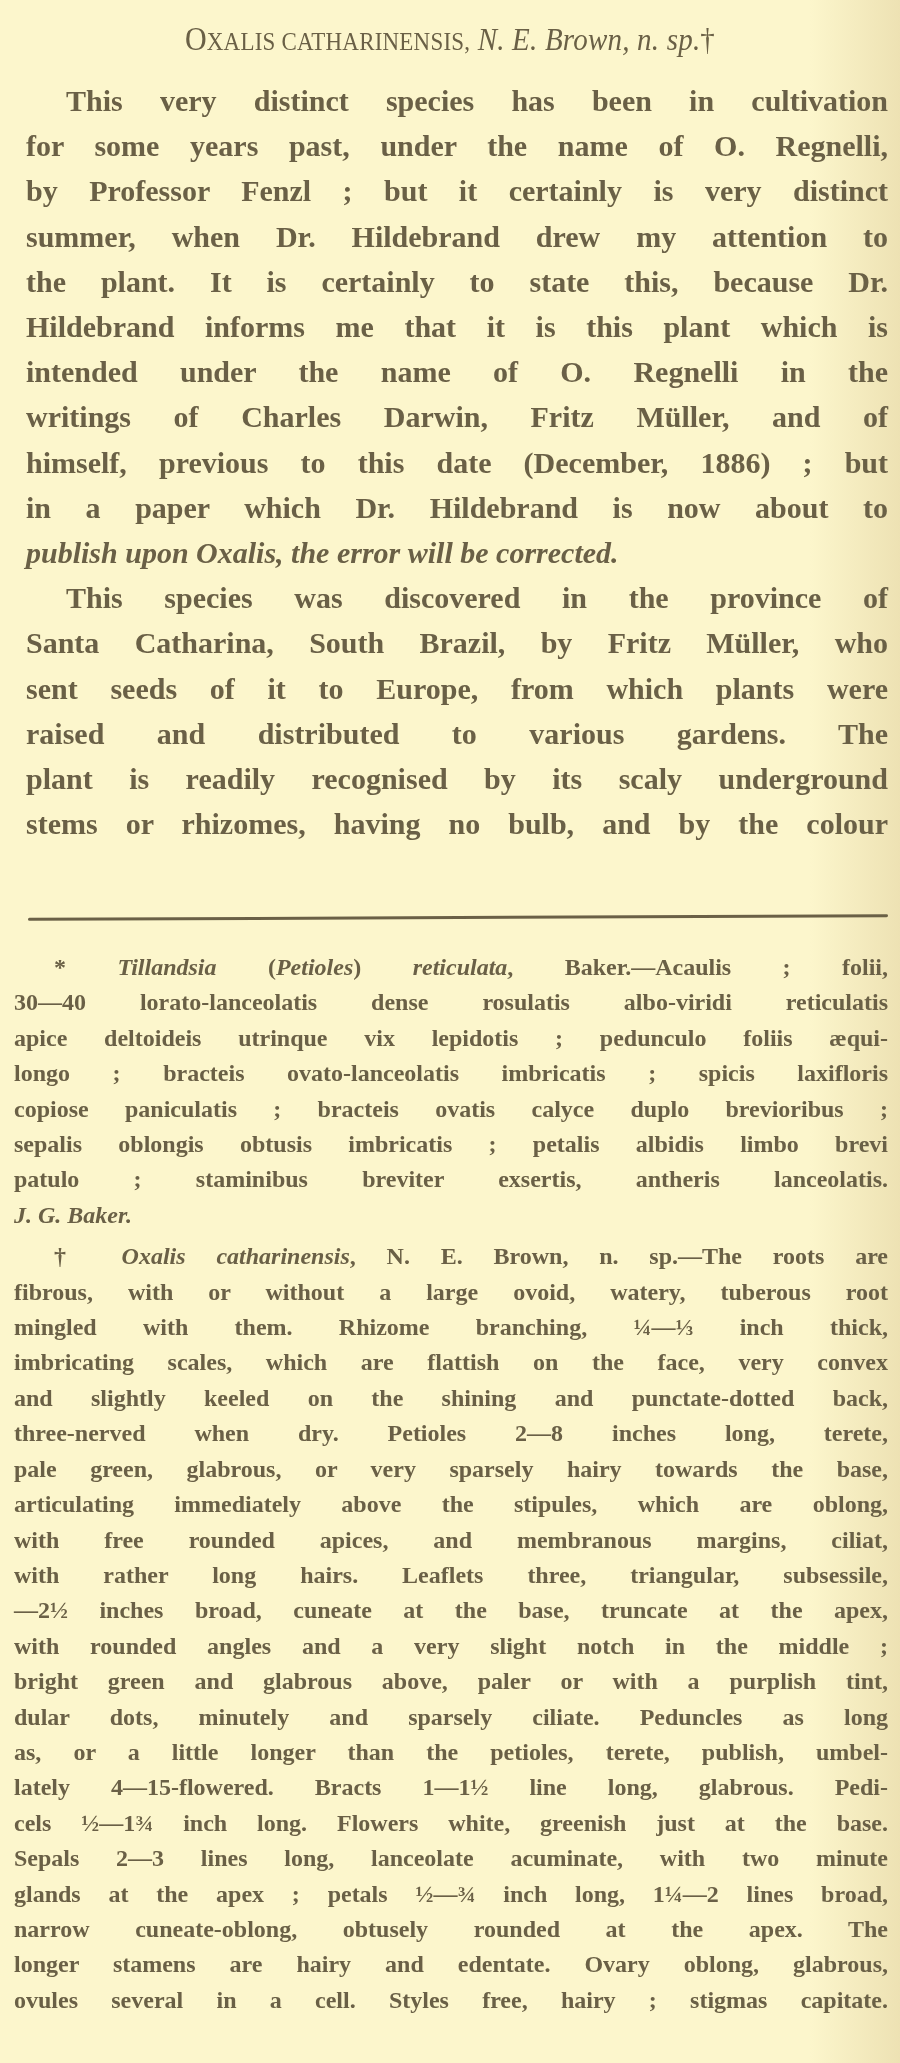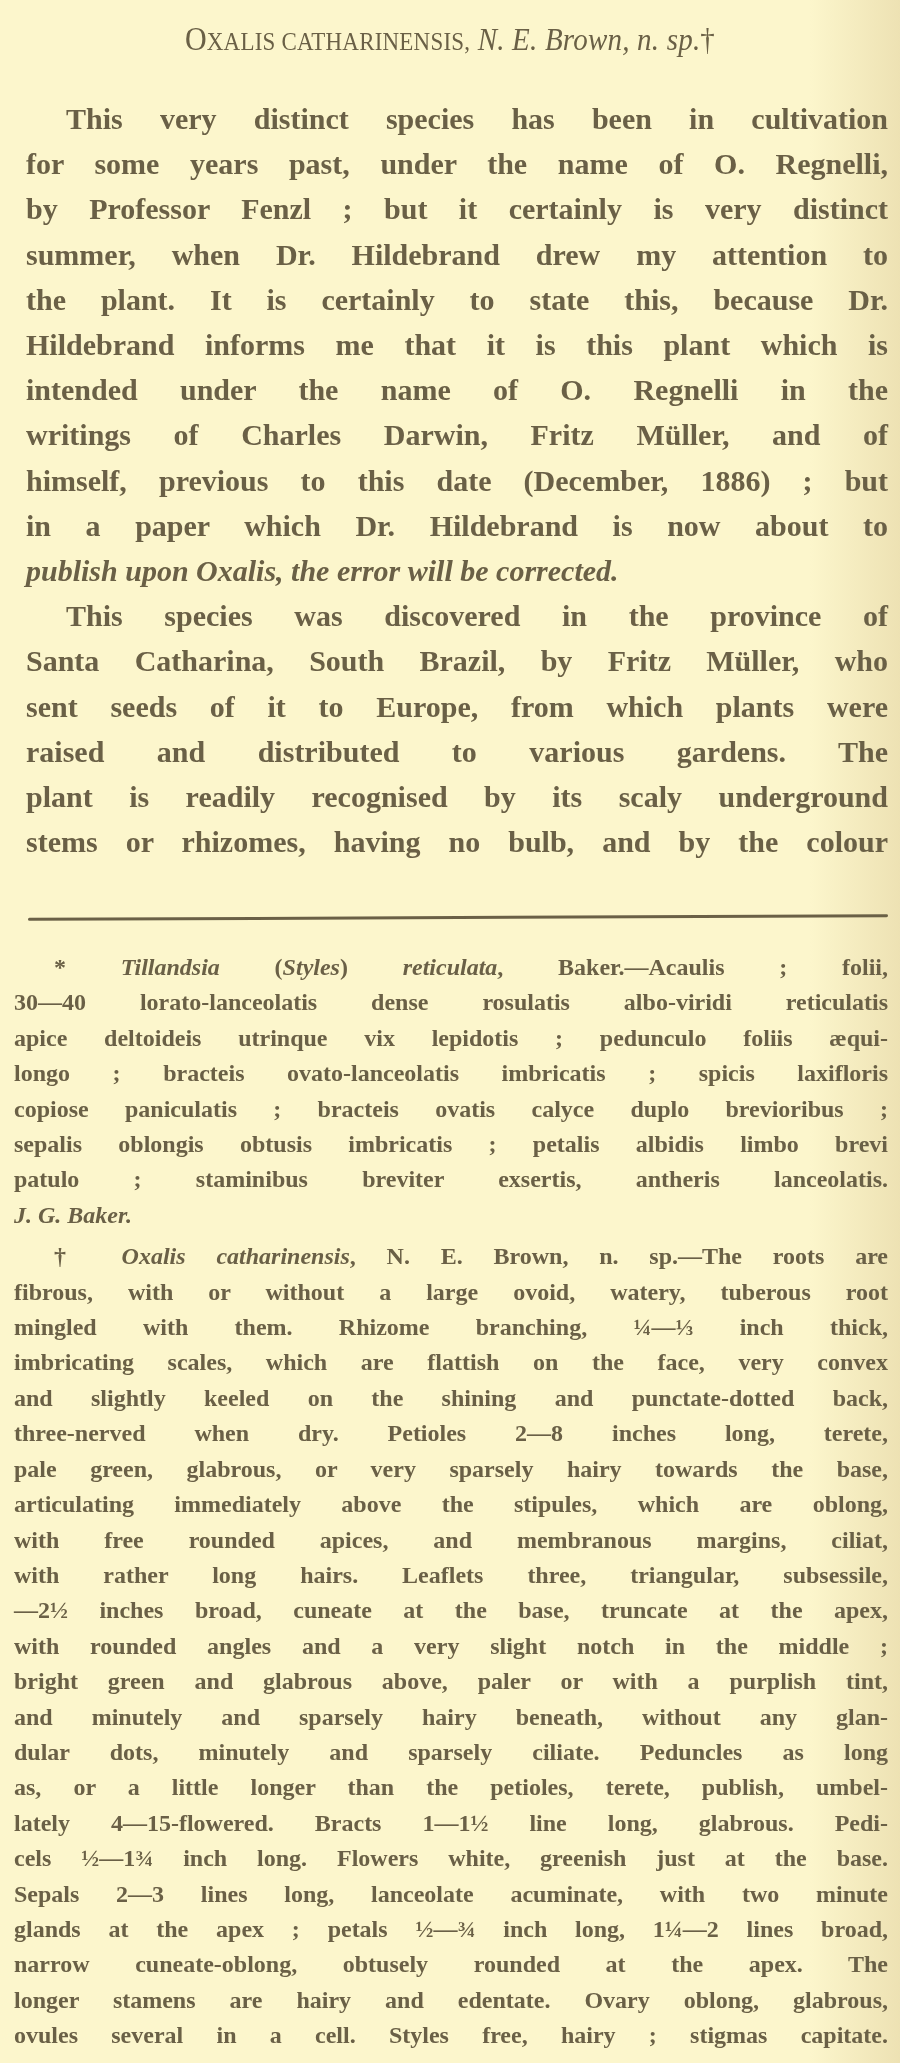--- a/index.html
+++ b/index.html
@@ -18,21 +18,21 @@
   .title {
     position: absolute; top: 22px; left: 0; width: 900px;
     text-align: center; font-size: 29px; letter-spacing: 0.2px;
     font-family: "Liberation Serif", serif;
     transform: scaleY(1.12);
   }
   .title .sc-cap { font-size: 30px; }
   .title .sc { font-size: 23px; }
   .title .it { font-style: italic; }
   .main {
-    position: absolute; top: 96px; left: 26px; width: 862px;
+    position: absolute; top: 78px; left: 26px; width: 862px;
     font-family: "Liberation Serif", serif;
     font-size: 30px; line-height: 45.2px; font-weight: bold;
   }
   .line {
     display: block; white-space: nowrap;
     text-align: justify; text-align-last: justify;
     transform-origin: left center;
   }
   .line.indent { padding-left: 40px; }
   .line.last { text-align-last: left; font-style: italic; }
@@ -74,21 +74,21 @@
   <span class="line">Santa Catharina, South Brazil, by Fritz Müller, who</span>
   <span class="line">sent seeds of it to Europe, from which plants were</span>
   <span class="line">raised and distributed to various gardens. The</span>
   <span class="line">plant is readily recognised by its scaly underground</span>
   <span class="line">stems or rhizomes, having no bulb, and by the colour</span>
 </div>
 
 <div class="rule"></div>
 
 <div class="notes">
-  <span class="line indent"><span>*</span> <span class="it">Tillandsia</span> <span>(</span><span class="it">Styles</span><span>)</span> <span class="it">reticulata</span><span>, Baker.—Acaulis ; folii,</span></span>
+  <span class="line indent"><span>*</span> <span class="it">Tillandsia</span> <span>(</span><span class="it">Petioles</span><span>)</span> <span class="it">reticulata</span><span>, Baker.—Acaulis ; folii,</span></span>
   <span class="line">30—40 lorato-lanceolatis dense rosulatis albo-viridi reticulatis</span>
   <span class="line">apice deltoideis utrinque vix lepidotis ; pedunculo foliis æqui-</span>
   <span class="line">longo ; bracteis ovato-lanceolatis imbricatis ; spicis laxifloris</span>
   <span class="line">copiose paniculatis ; bracteis ovatis calyce duplo brevioribus ;</span>
   <span class="line">sepalis oblongis obtusis imbricatis ; petalis albidis limbo brevi</span>
   <span class="line">patulo ; staminibus breviter exsertis, antheris lanceolatis.</span>
   <span class="line last it">J. G. Baker.</span>
   <div class="gap"></div>
   <span class="line indent"><span>†</span> <span class="it">Oxalis catharinensis</span><span>, N. E. Brown, n. sp.—The roots are</span></span>
   <span class="line">fibrous, with or without a large ovoid, watery, tuberous root</span>
@@ -96,21 +96,20 @@
   <span class="line">imbricating scales, which are flattish on the face, very convex</span>
   <span class="line">and slightly keeled on the shining and punctate-dotted back,</span>
   <span class="line">three-nerved when dry. Petioles 2—8 inches long, terete,</span>
   <span class="line">pale green, glabrous, or very sparsely hairy towards the base,</span>
   <span class="line">articulating immediately above the stipules, which are oblong,</span>
   <span class="line">with free rounded apices, and membranous margins, ciliat,</span>
   <span class="line">with rather long hairs. Leaflets three, triangular, subsessile,</span>
   <span class="line">—2½ inches broad, cuneate at the base, truncate at the apex,</span>
   <span class="line">with rounded angles and a very slight notch in the middle ;</span>
   <span class="line">bright green and glabrous above, paler or with a purplish tint,</span>
-  <span class="line">and minutely and sparsely hairy beneath, without any glan-</span>
   <span class="line">dular dots, minutely and sparsely ciliate. Peduncles as long</span>
   <span class="line">as, or a little longer than the petioles, terete, publish, umbel-</span>
   <span class="line">lately 4—15-flowered. Bracts 1—1½ line long, glabrous. Pedi-</span>
   <span class="line">cels ½—1¾ inch long. Flowers white, greenish just at the base.</span>
   <span class="line">Sepals 2—3 lines long, lanceolate acuminate, with two minute</span>
   <span class="line">glands at the apex ; petals ½—¾ inch long, 1¼—2 lines broad,</span>
   <span class="line">narrow cuneate-oblong, obtusely rounded at the apex. The</span>
   <span class="line">longer stamens are hairy and edentate. Ovary oblong, glabrous,</span>
   <span class="line">ovules several in a cell. Styles free, hairy ; stigmas capitate.</span>
 </div>

